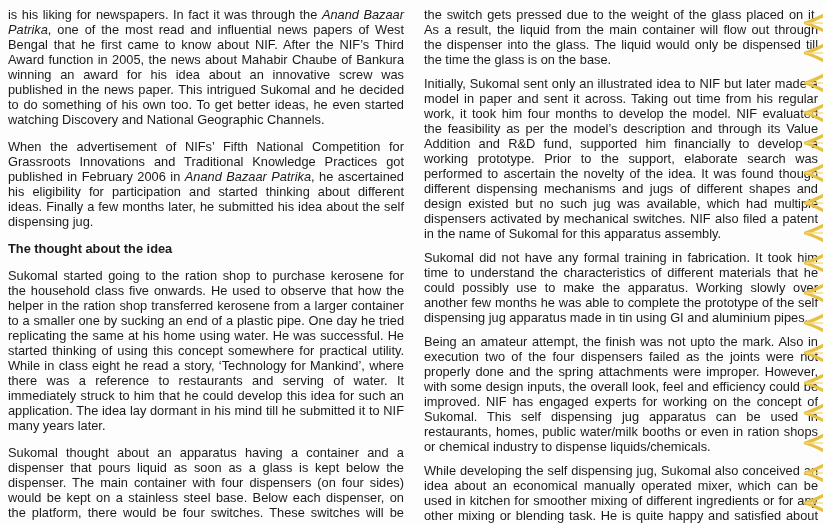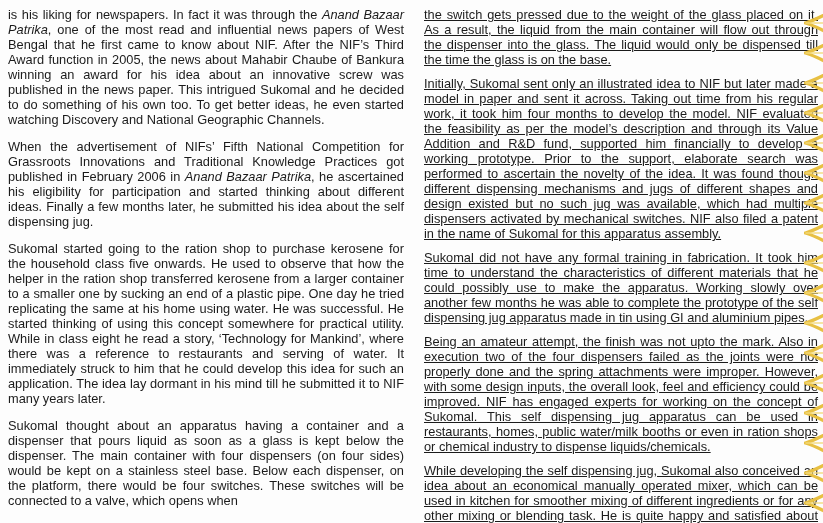--- a/index.html
+++ b/index.html
@@ -19,21 +19,21 @@
     position: absolute;
     top: 7px;
     font-size: 12.8px;
     line-height: 15px;
     text-align: justify;
     color: #1b1b1b;
   }
   .col-left  { left: 8px;   width: 396px; }
   .col-right { left: 424px; width: 394px; }
   .para { margin: 0 0 12px 0; }
-  .col-right .para { margin-bottom: 9px; text-decoration: underline; }
+  .col-right .para { margin-bottom: 9px; }
   .hd {
     margin: 1px 0 12px 0;
     font-size: 12.8px;
     font-weight: bold;
     text-align: left;
   }
   em { font-style: italic; }
   .edge-decor {
     position: absolute;
     top: 0; right: 0;
@@ -46,20 +46,21 @@
     width: 26px; height: 26px;
   }
 </style>
 </head>
 <body>
 
 <div class="page">
   <div class="col col-left" id="col-left">
       <p class="para"><span>is his liking for newspapers. In fact it was through the </span><em>Anand Bazaar Patrika</em><span>, one of the most read and influential news papers of West Bengal that he first came to know about NIF. After the NIF’s Third Award function in 2005, the news about Mahabir Chaube of Bankura winning an award for his idea about an innovative screw was published in the news paper. This intrigued Sukomal and he decided to do something of his own too. To get better ideas, he even started watching Discovery and National Geographic Channels.</span></p>
       <p class="para"><span>When the advertisement of NIFs’ Fifth National Competition for Grassroots Innovations and Traditional Knowledge Practices got published in February 2006 in </span><em>Anand Bazaar Patrika</em><span>, he ascertained his eligibility for participation and started thinking about different ideas. Finally a few months later, he submitted his idea about the self dispensing jug.</span></p>
+      <h3 class="hd"><span>The thought about the idea</span></h3>
       <p class="para"><span>Sukomal started going to the ration shop to purchase kerosene for the household class five onwards. He used to observe that how the helper in the ration shop transferred kerosene from a larger container to a smaller one by sucking an end of a plastic pipe. One day he tried replicating the same at his home using water. He was successful. He started thinking of using this concept somewhere for practical utility. While in class eight he read a story, ‘Technology for Mankind’, where there was a reference to restaurants and serving of water. It immediately struck to him that he could develop this idea for such an application. The idea lay dormant in his mind till he submitted it to NIF many years later.</span></p>
       <p class="para"><span>Sukomal thought about an apparatus having a container and a dispenser that pours liquid as soon as a glass is kept below the dispenser. The main container with four dispensers (on four sides) would be kept on a stainless steel base. Below each dispenser, on the platform, there would be four switches. These switches will be connected to a valve, which opens when</span></p>
     </div>
   <div class="col col-right" id="col-right">
       <p class="para"><span>the switch gets pressed due to the weight of the glass placed on it. As a result, the liquid from the main container will flow out through the dispenser into the glass. The liquid would only be dispensed till the time the glass is on the base.</span></p>
       <p class="para"><span>Initially, Sukomal sent only an illustrated idea to NIF but later made a model in paper and sent it across. Taking out time from his regular work, it took him four months to develop the model. NIF evaluated the feasibility as per the model’s description and through its Value Addition and R&amp;D fund, supported him financially to develop a working prototype. Prior to the support, elaborate search was performed to ascertain the novelty of the idea. It was found though different dispensing mechanisms and jugs of different shapes and design existed but no such jug was available, which had multiple dispensers activated by mechanical switches. NIF also filed a patent in the name of Sukomal for this apparatus assembly.</span></p>
       <p class="para"><span>Sukomal did not have any formal training in fabrication. It took him time to understand the characteristics of different materials that he could possibly use to make the apparatus. Working slowly over another few months he was able to complete the prototype of the self dispensing jug apparatus made in tin using GI and aluminium pipes.</span></p>
       <p class="para"><span>Being an amateur attempt, the finish was not upto the mark. Also in execution two of the four dispensers failed as the joints were not properly done and the spring attachments were improper. However, with some design inputs, the overall look, feel and efficiency could be improved. NIF has engaged experts for working on the concept of Sukomal. This self dispensing jug apparatus can be used in restaurants, homes, public water/milk booths or even in ration shops or chemical industry to dispense liquids/chemicals.</span></p>
       <p class="para"><span>While developing the self dispensing jug, Sukomal also conceived an idea about an economical manually operated mixer, which can be used in kitchen for smoother mixing of different ingredients or for any other mixing or blending task. He is quite happy and satisfied about his work and looks forward to complete his self dispensing jug and then with the help of NIF, move on to do some other innovations, which can be used by masses at large.</span></p>
     </div>

